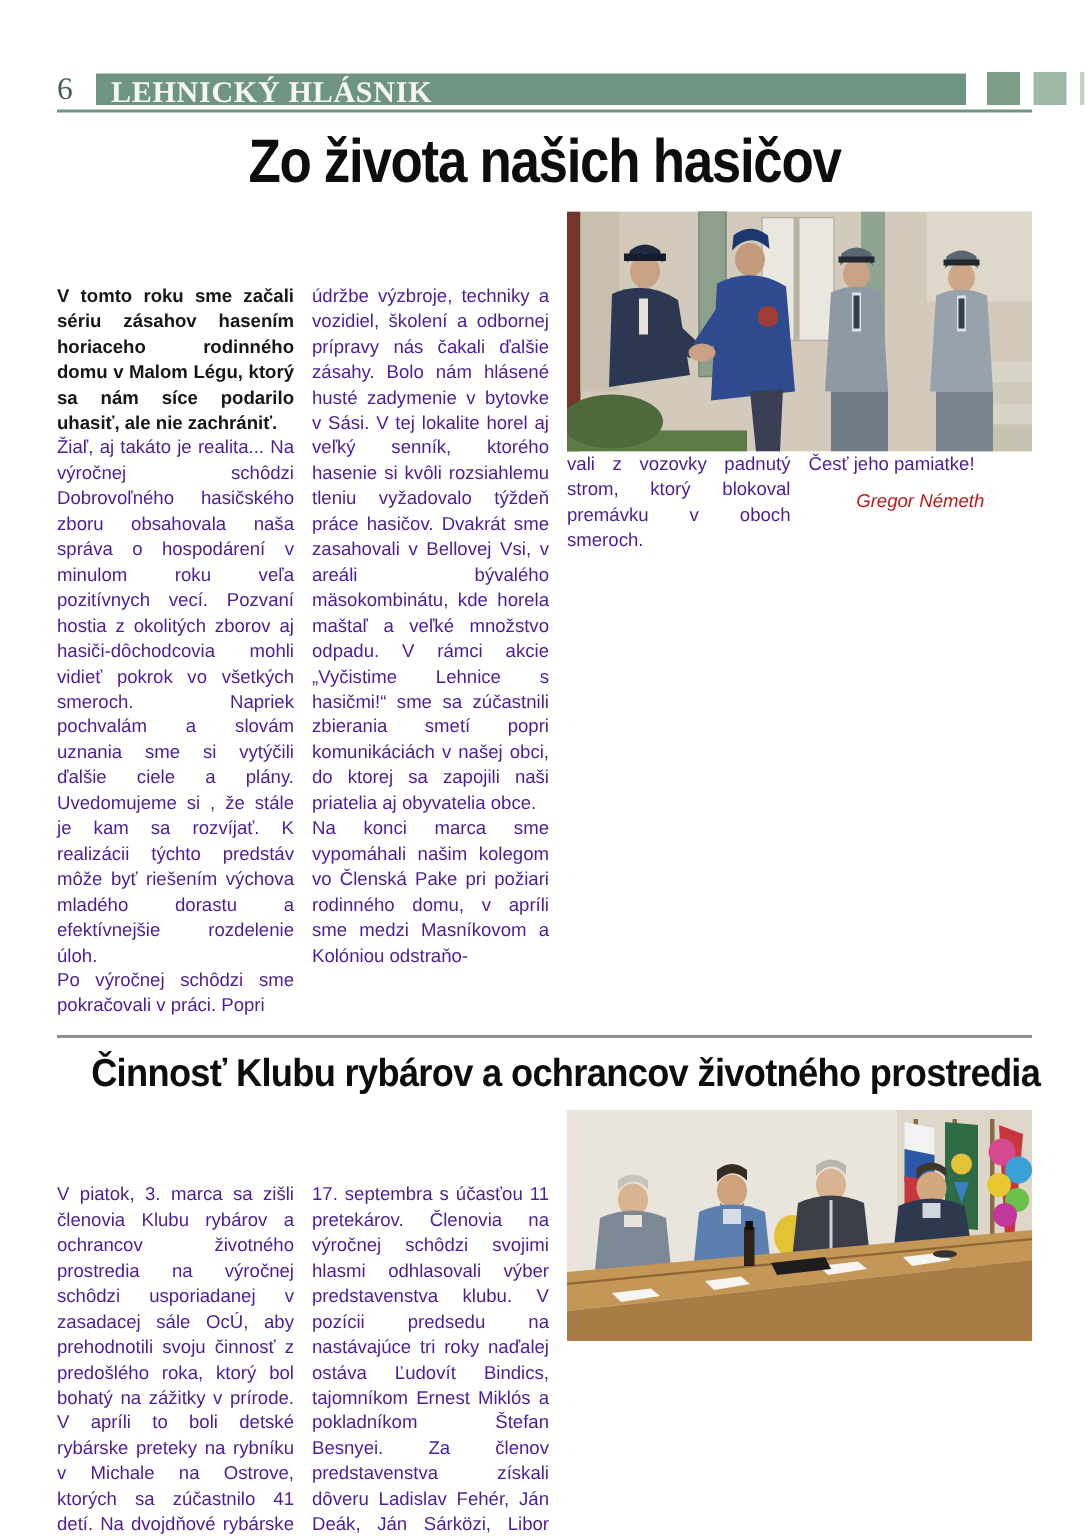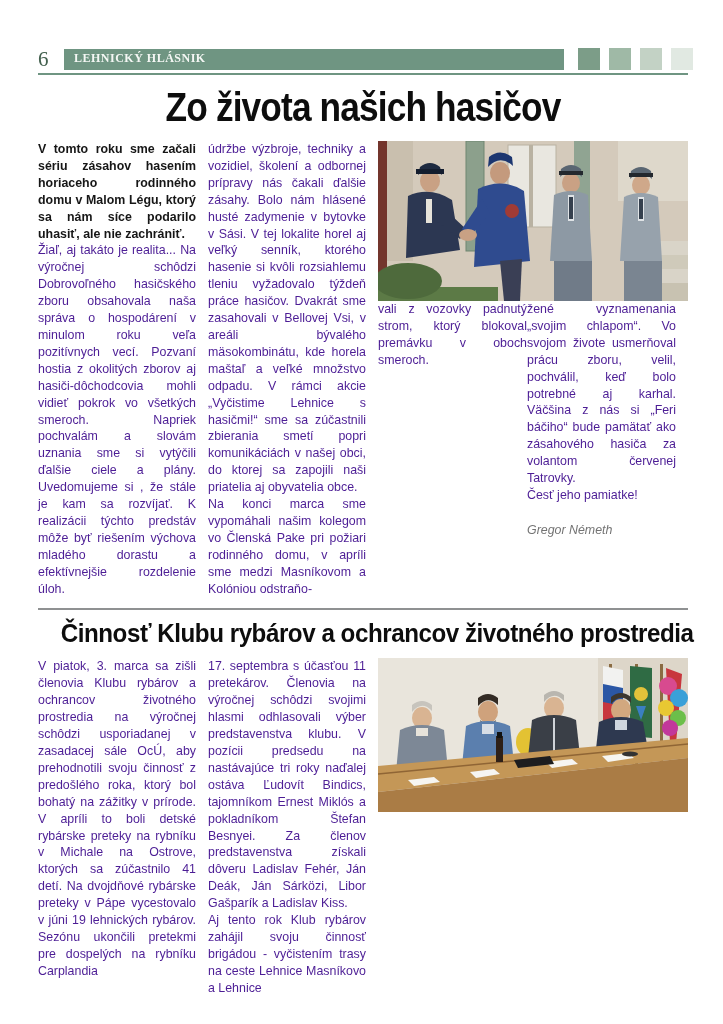--- a/index.html
+++ b/index.html
@@ -15,24 +15,24 @@
     overflow:hidden;
   }
 
   
   .masthead { display:flex; align-items:center; height:22px; }
   .page-number {
     font-family:"Liberation Serif", serif;
     font-size:21px; color:#44614f; width:26px; flex:0 0 auto;
   }
   .mast-bar {
-    flex:0 0 auto; width:500px; height:21px;
+    flex:0 0 auto; width:580px; height:21px;
     background:#6f9582; color:#f4f7f4;
     font-family:"Liberation Serif", serif;
-    font-weight:bold; font-size:12px; letter-spacing:0.5px;
+    font-weight:bold; font-size:20px; letter-spacing:0.5px;
     padding:2px 0 0 10px;
   }
   .mast-squares { display:flex; gap:9px; margin-left:14px; }
   .mast-squares .sq { width:22px; height:22px; }
   .sq1{background:#7c9d88;} .sq2{background:#9fb9a6;} .sq3{background:#c3d2c5;} .sq4{background:#e1e9e2;}
   .mast-rule { border-top:2.5px solid #6f9582; margin-top:3px; }
 
   
   .headline-1 {
     font-size:41px; font-weight:bold; color:#0d0d0d;
@@ -42,37 +42,37 @@
   }
   .headline-2 {
     font-size:26px; font-weight:bold; color:#0d0d0d;
     text-align:center; letter-spacing:-0.5px;
     transform:scaleX(0.93); transform-origin:50% 50%;
     margin:8px 0 9px 0; white-space:nowrap;
   }
 
   
   .art { display:flex; gap:12px; }
-  .col { width:158px; flex:0 0 auto; }
+  .col { width:158px; flex:0 0 auto;margin-top:48px; }
   .right-half { width:310px; flex:0 0 auto; }
-  .two-cols { display:flex; }
+  .two-cols { display:flex; gap:12px; }
   .two-cols .scol { width:149px; flex:0 0 auto; }
 
   .body-txt {
     font-size:12.4px; line-height:16.9px;
     text-align:justify; color:#4c1d95;
   }
   .body-txt.lead { font-weight:bold; color:#161616; }
   .photo { display:block; width:100%; }
   .caption {
     font-size:11.7px; line-height:14.5px;
     font-style:italic; font-weight:bold; color:#3c4a63;
     margin:5px 0 9px 0;
   }
-  .signature { text-align:left; font-style:italic; color:#737373; margin-top:18px; }
+  .signature { text-align:center; font-style:italic; color:#b91c1c; margin-top:8px; }
 
   .divider { border-top:2px solid #8f9192; margin:11px 0 4px 0; }
 </style>
 </head>
 <body>
 
 <div class="page">
 
   <div class="masthead">
     <span class="page-number">6</span>
@@ -87,20 +87,21 @@
     </div>
   </div>
   <div class="mast-rule"></div>
 
   <h1 class="headline-1">Zo života našich hasičov</h1>
 
   <section class="art">
     <div class="col">
       <p class="body-txt lead">V tomto roku sme začali sériu zásahov hasením horiaceho rodinného domu v Malom Légu, ktorý sa nám síce podarilo uhasiť, ale nie zachrániť.</p>
       <p class="body-txt">Žiaľ, aj takáto je realita... Na výročnej schôdzi Dobrovoľného hasičského zboru obsahovala naša správa o hospodárení v minulom roku veľa pozitívnych vecí. Pozvaní hostia z okolitých zborov aj hasiči-dôchodcovia mohli vidieť pokrok vo všetkých smeroch. Napriek pochvalám a slovám uznania sme si vytýčili ďalšie ciele a plány. Uvedomujeme si , že stále je kam sa rozvíjať. K realizácii týchto predstáv môže byť riešením výchova mladého dorastu a efektívnejšie rozdelenie úloh.</p>
+      <p class="body-txt">Po výročnej schôdzi sme pokračovali v práci. Popri</p>
     </div>
     <div class="col">
       <p class="body-txt">údržbe výzbroje, techniky a vozidiel, školení a odbornej prípravy nás čakali ďalšie zásahy. Bolo nám hlásené husté zadymenie v bytovke v Sási. V tej lokalite horel aj veľký senník, ktorého hasenie si kvôli rozsiahlemu tleniu vyžadovalo týždeň práce hasičov. Dvakrát sme zasahovali v Bellovej Vsi, v areáli bývalého mäsokombinátu, kde horela maštaľ a veľké množstvo odpadu. V rámci akcie „Vyčistime Lehnice s hasičmi!“ sme sa zúčastnili zbierania smetí popri komunikáciách v našej obci, do ktorej sa zapojili naši priatelia aj obyvatelia obce.</p>
       <p class="body-txt">Na konci marca sme vypomáhali našim kolegom vo Členská Pake pri požiari rodinného domu, v apríli sme medzi Masníkovom a Kolóniou odstraňo-</p>
     </div>
     <div class="right-half">
 
       <svg class="photo" width="310" height="160" viewBox="0 0 310 160">
         <rect width="310" height="160" fill="#d4cabb"></rect>
         <rect x="0" y="0" width="9" height="160" fill="#73352c"></rect>
@@ -147,21 +148,20 @@
         <path d="M246 56 q17 -8 34 0 l4 64 -42 0 z" fill="#97a2ac"></path>
         <rect x="260" y="56" width="6" height="24" fill="#dfe3e6"></rect>
         <rect x="261" y="58" width="4" height="20" fill="#35404e"></rect>
         <rect x="246" y="120" width="38" height="40" fill="#7a8591"></rect>
       </svg>
       <div class="two-cols">
         <div class="scol">
           <p class="body-txt">vali z vozovky padnutý strom, ktorý blokoval premávku v oboch smeroch.</p>
         </div>
         <div class="scol">
-          <p class="body-txt">žené vyznamenania „svojim chlapom“. Vo svojom živote usmerňoval prácu zboru, velil, pochválil, keď bolo potrebné aj karhal. Väčšina z nás si „Feri báčiho“ bude pamätať ako zásahového hasiča za volantom červenej Tatrovky.</p>
           <p class="body-txt">Česť jeho pamiatke!</p>
           <p class="body-txt signature">Gregor Németh</p>
         </div>
       </div>
     </div>
   </section>
 
   <div class="divider"></div>
 
   <h2 class="headline-2">Činnosť Klubu rybárov a ochrancov životného prostredia</h2>

